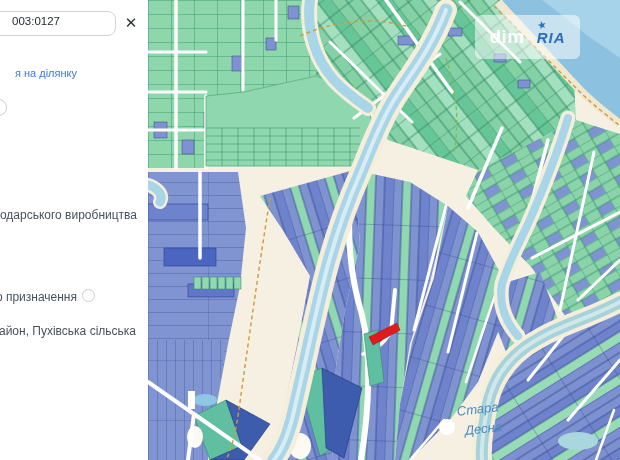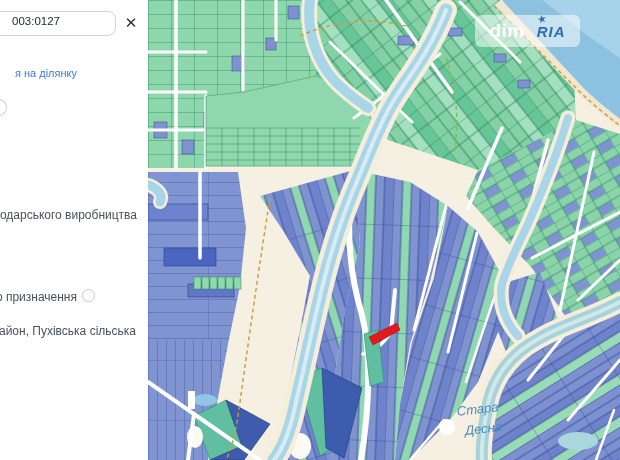--- a/index.html
+++ b/index.html
@@ -33,21 +33,21 @@
   .f-teal{fill:var(--teal);stroke:#2e8a74;stroke-width:.6}
   .f-navy{fill:var(--navy);stroke:#22377c;stroke-width:.6}
   .s-river{stroke:var(--river);fill:none;stroke-linecap:round}
   .s-bank{stroke:#f4eeda;fill:none;stroke-linecap:round}
   .s-road{stroke:#ffffff;fill:none;stroke-linecap:round}
   .s-orange{stroke:var(--orange);fill:none;stroke-dasharray:4 3;stroke-width:1.4}
   .s-greendash{stroke:#84bb52;fill:none;stroke-dasharray:4 3;stroke-width:1.4}
   .river-label{font-size:13px;font-style:italic;fill:var(--label_blue)}
 
   
-  .watermark{position:absolute;left:327px;top:15px;width:105px;height:32px;
+  .watermark{position:absolute;left:327px;top:15px;width:105px;height:44px;
              background:rgba(255,255,255,.52);border-radius:6px;
              display:flex;align-items:center;justify-content:center;gap:3px;z-index:3}
   .wm-dim{color:#fff;font-weight:bold;font-size:19px;letter-spacing:.5px}
   .wm-ria{color:var(--wm_blue);font-style:italic;font-weight:bold;font-size:15px;
           position:relative;padding-left:9px;letter-spacing:1px}
   .wm-star{position:absolute;left:10px;top:-9px;font-size:9px;font-style:normal;
            color:var(--wm_blue);transform:rotate(-14deg)}
 </style>
 </head>
 <body>

